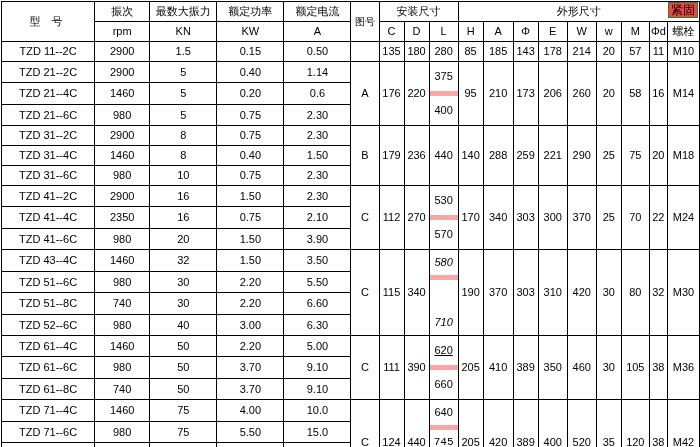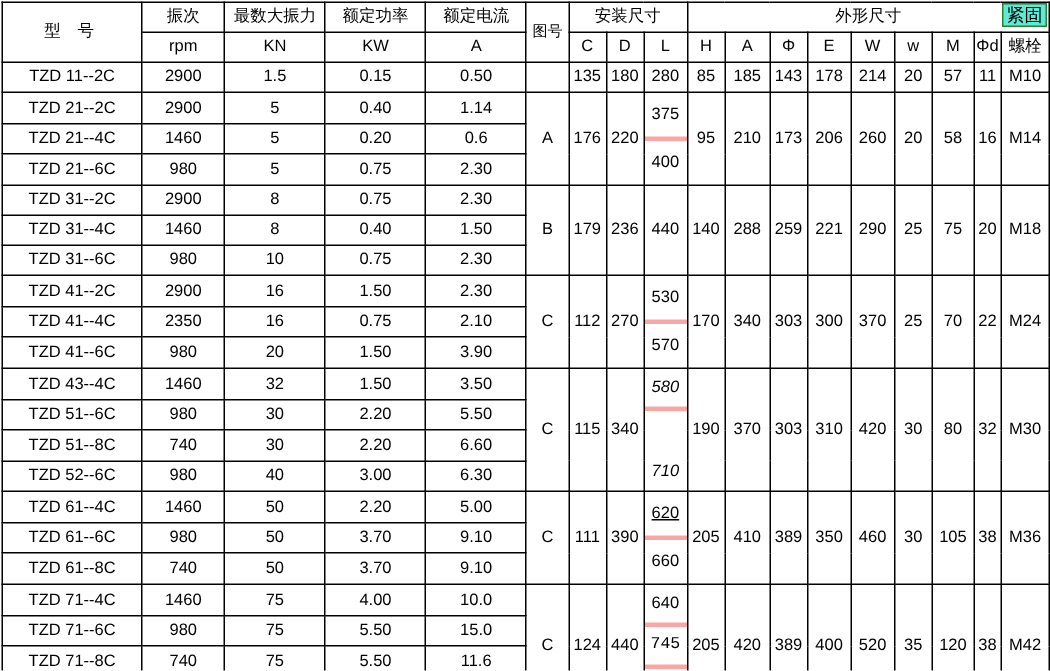--- a/index.html
+++ b/index.html
@@ -58,29 +58,29 @@
   .outer-span {
     font-size: 12px;
   }
   .boxed-label {
     position: absolute;
     right: 2px;
     top: 2px;
     border: 1px solid #2e7d32;
     padding: 0px 2px;
     font-size: 12px;
-    background: #5eead4;
+    background: #ef4444;
     line-height: 14px;
   }
   .sub-split {
     display: block;
   }
   .sub-split span {
     display: block;
-    border-bottom: 3px solid #fca5a5;
+    border-bottom: 5px solid #fca5a5;
     height: 19px;
     line-height: 19px;
   }
   .sub-split span:last-child {
     border-bottom: none;
   }
 </style>
 </head>
 <body>
 

